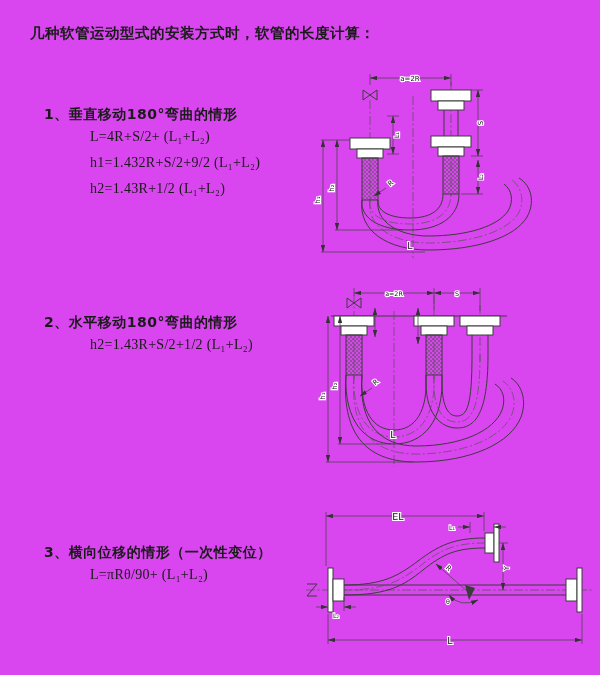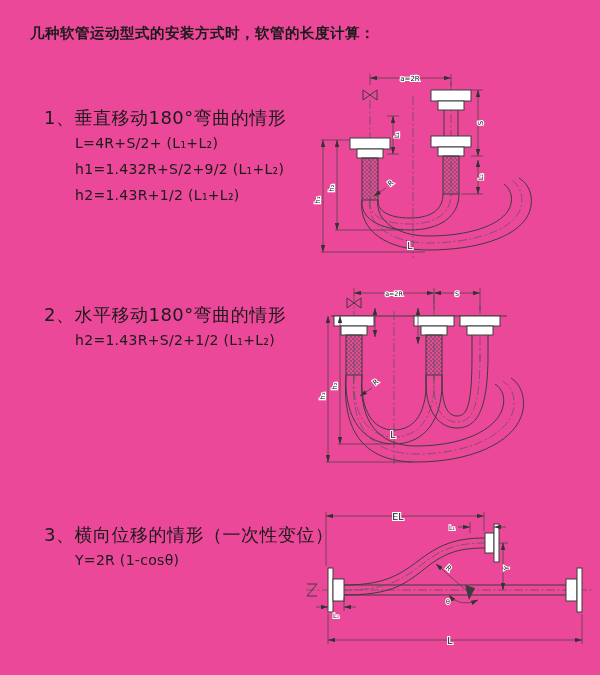--- a/index.html
+++ b/index.html
@@ -1,25 +1,25 @@
 <!DOCTYPE html>
 <html><head>
 <meta charset="utf-8">
 <style>
   html,body{margin:0;padding:0;}
   body{width:600px;height:675px;background:#ffffff;position:relative;
        font-family:"DejaVu Sans","Liberation Sans",sans-serif;color:#1a1a1a;overflow:hidden;}
-  .page{position:absolute;inset:0;background:#ec4899;}
+  .page{position:absolute;inset:0;background:#d946ef;}
   .title{position:absolute;left:30px;top:24px;font-size:14.5px;font-weight:bold;letter-spacing:.5px;}
   .section{position:absolute;left:44px;}
-  .heading{font-size:18px;font-weight:normal;letter-spacing:.5px;text-align:right;}
-  .formula{font-size:14px;line-height:26px;margin-left:31px;letter-spacing:.3px;white-space:pre;}
+  .heading{font-size:14px;font-weight:bold;letter-spacing:.5px;}
+  .formula{font-size:14px;line-height:26px;margin-left:46px;letter-spacing:.3px;white-space:pre;font-family:Liberation Serif, serif;}
   .sec1{top:106px;}
-  .sec2{top:303px;}
-  .sec3{top:523px;}
+  .sec2{top:314px;}
+  .sec3{top:544px;}
   svg{position:absolute;}
   .obj{stroke:#3c3c3c;stroke-width:1;fill:none;}
   .fl{stroke:#3c3c3c;stroke-width:1;fill:#ffffff;}
   .br{stroke:#3c3c3c;stroke-width:1;}
   .cd{stroke:#555;stroke-width:.7;fill:none;stroke-dasharray:9 2.5 2 2.5;}
   .dim{stroke:#444;stroke-width:.75;fill:none;}
   .lbl{font-size:7px;fill:#111;paint-order:stroke;stroke:#fff;stroke-width:2.2px;text-anchor:middle;}
   .lblbig{font-size:9.5px;}
   .lblsm{font-size:6.3px;}
 </style>
@@ -196,21 +196,21 @@
 
       <line class="dim" x1="57" y1="107" x2="45" y2="115" marker-end="url(#a2)"></line>
       <text class="lbl" x="62" y="103" transform="rotate(-40 62 103)">R</text>
 
       <text class="lbl lblbig" x="78" y="157">L</text>
     </g>
   </svg>
 
   <div class="section sec3">
     <div class="heading">3、横向位移的情形（一次性变位）</div>
-    <div class="formula">Y=2R (1-cosθ)</div>
+    <div class="formula">L=πRθ/90+ (L₁+L₂)</div>
   </div>
 
   <svg width="302" height="152" viewBox="0 0 302 152" style="left:298px;top:500px;">
     <defs>
       <marker id="a3" viewBox="0 0 10 6" refX="9.5" refY="3" markerWidth="10" markerHeight="6" orient="auto-start-reverse">
         <path d="M0,0 L10,3 L0,6 Z" fill="#333"></path>
       </marker>
     </defs>
 
     <g>

